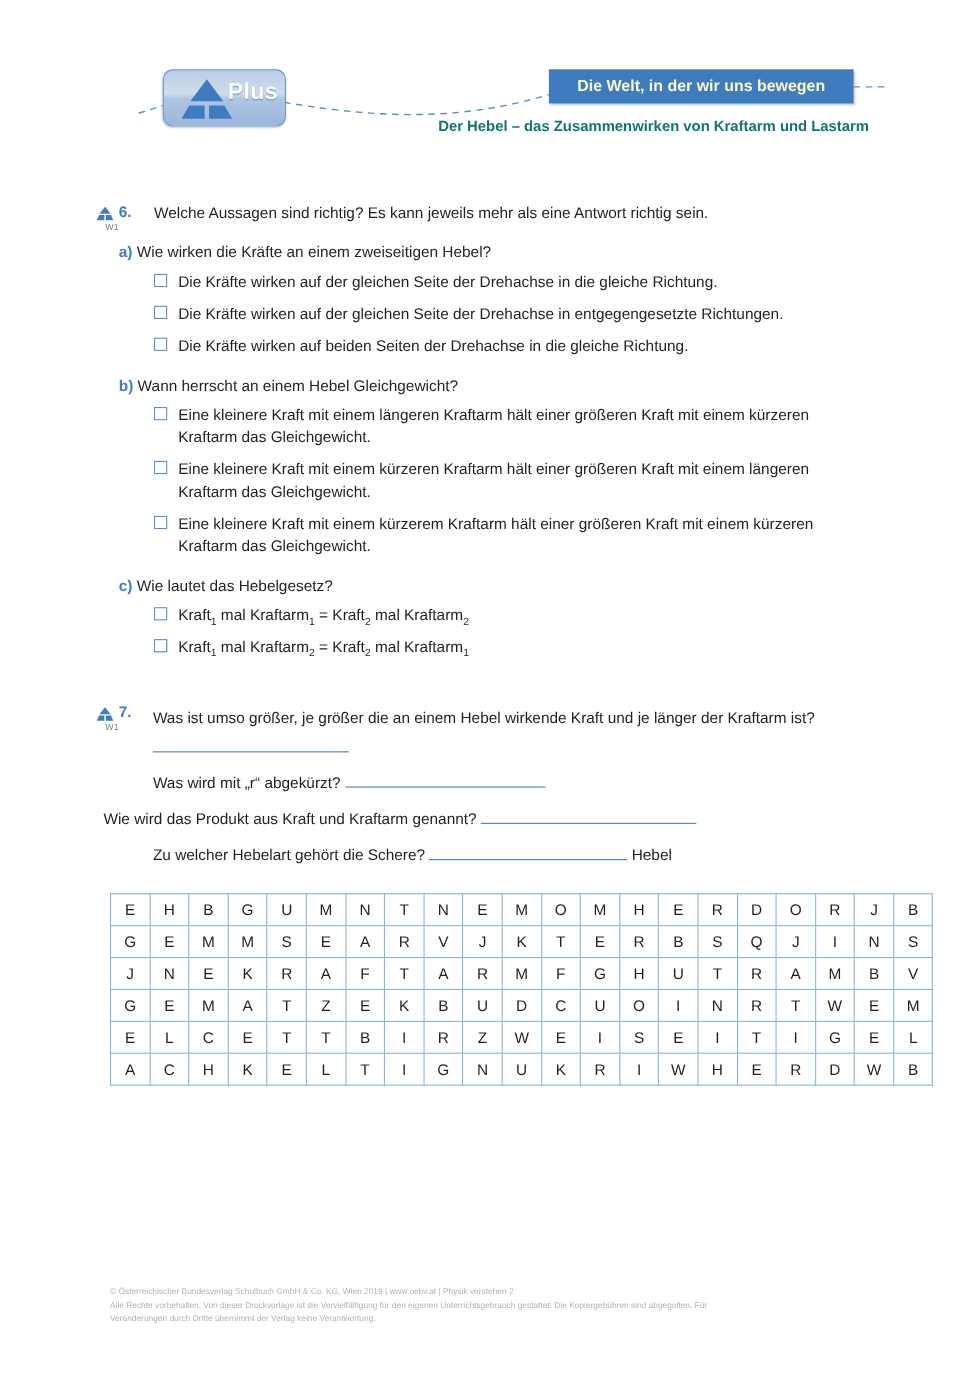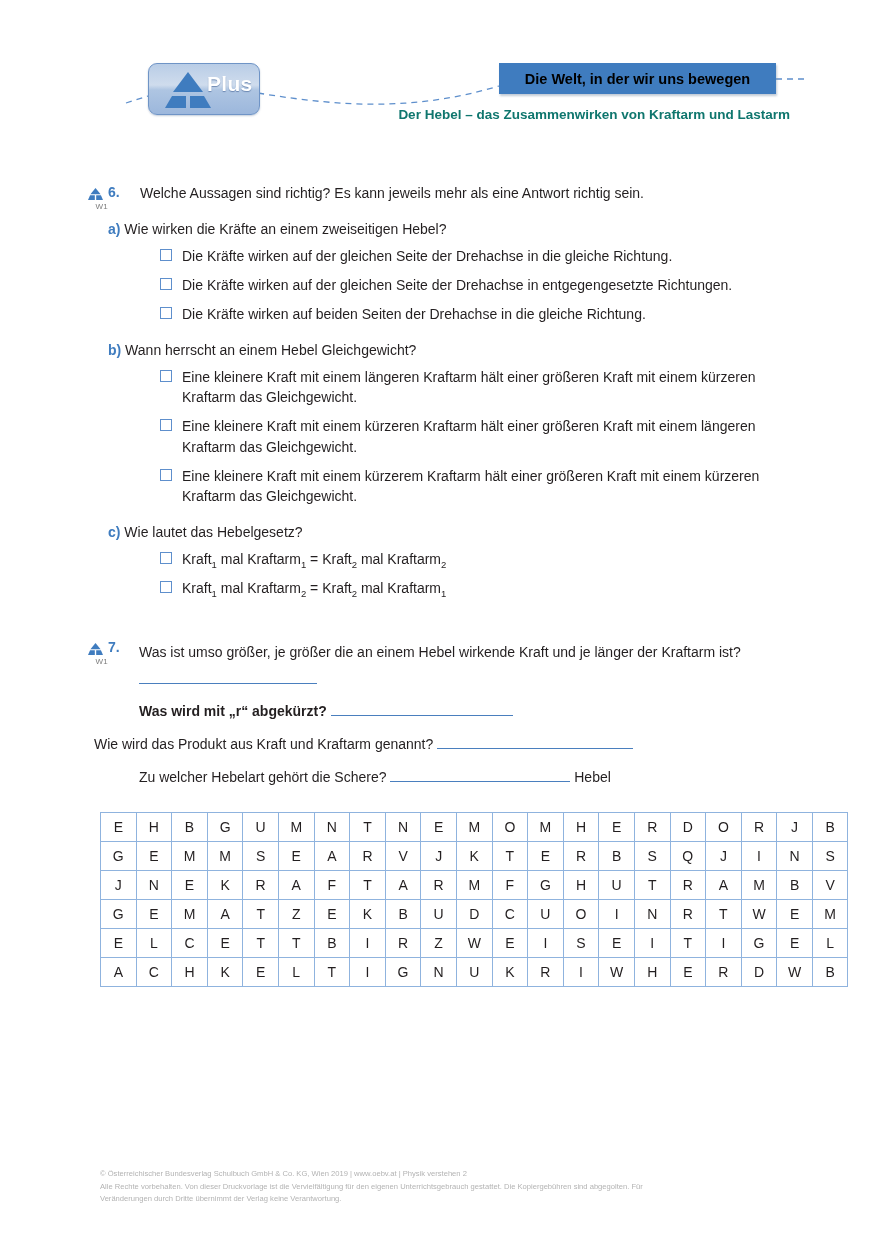--- a/index.html
+++ b/index.html
@@ -59,21 +59,21 @@
     letter-spacing: 0.3px;
     text-shadow: 0 1px 1px rgba(90,120,165,0.8);
   }
   .banner {
     position: absolute;
     left: 481px;
     top: 63px;
     width: 277px;
     height: 31px;
     background: #3f7cbf;
-    color: #000000;
+    color: #fef9c3;
     font-size: 14.5px;
     font-weight: bold;
     display: flex;
     align-items: center;
     justify-content: center;
     box-shadow: 1px 2px 2px rgba(120,140,165,0.45);
   }
   .subtitle {
     position: absolute;
     left: 0;
@@ -131,21 +131,21 @@
     margin-left: 26px;
     font-size: 14px;
   }
   .sub-letter {
     color: #3f7cbf;
     font-weight: bold;
   }
 
   .opt {
     margin-top: 9px;
-    margin-left: 78px;
+    margin-left: 58px;
     font-size: 14px;
     line-height: 1.45;
     position: relative;
     padding-left: 22px;
     max-width: 620px;
   }
   .checkbox {
     position: absolute;
     left: 0;
     top: 3px;
@@ -311,21 +311,21 @@
         <polygon points="27,24 41,24 47,38 27,38" fill="#3f7cbf"></polygon>
       </svg>
       <span class="marker-w">W1</span>
     </div>
     <div class="task-num">7.</div>
 
     <div class="fillline" style="margin-top:7px;">
       <span>Was ist umso größer, je größer die an einem Hebel wirkende Kraft und je länger der Kraftarm ist?</span>
       <span class="blank b1"></span>
     </div>
-    <div class="fillline" style="margin-top:6px;font-weight:bold;">
+    <div class="fillline" style="margin-top:6px;">
       <span>Was wird mit „r“ abgekürzt?</span>
       <span class="blank b2"></span>
     </div>
     <div class="fillline" style="margin-top:6px;margin-left:12px;">
       <span>Wie wird das Produkt aus Kraft und Kraftarm genannt?</span>
       <span class="blank b3"></span>
     </div>
     <div class="fillline" style="margin-top:6px;">
       <span>Zu welcher Hebelart gehört die Schere?</span>
       <span class="blank b4"></span>

